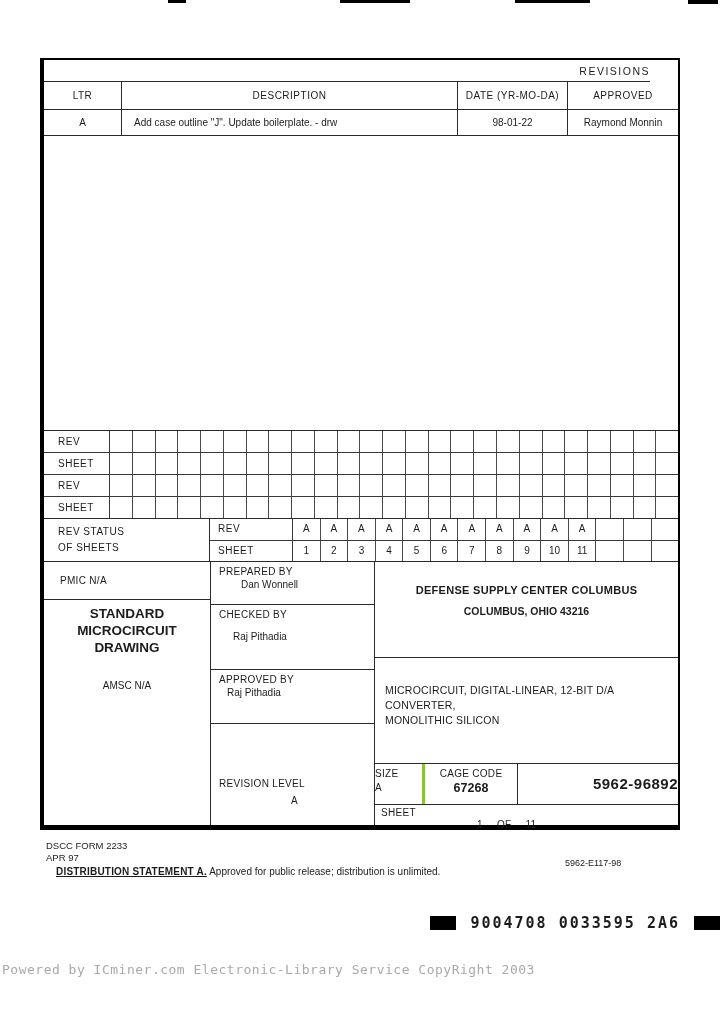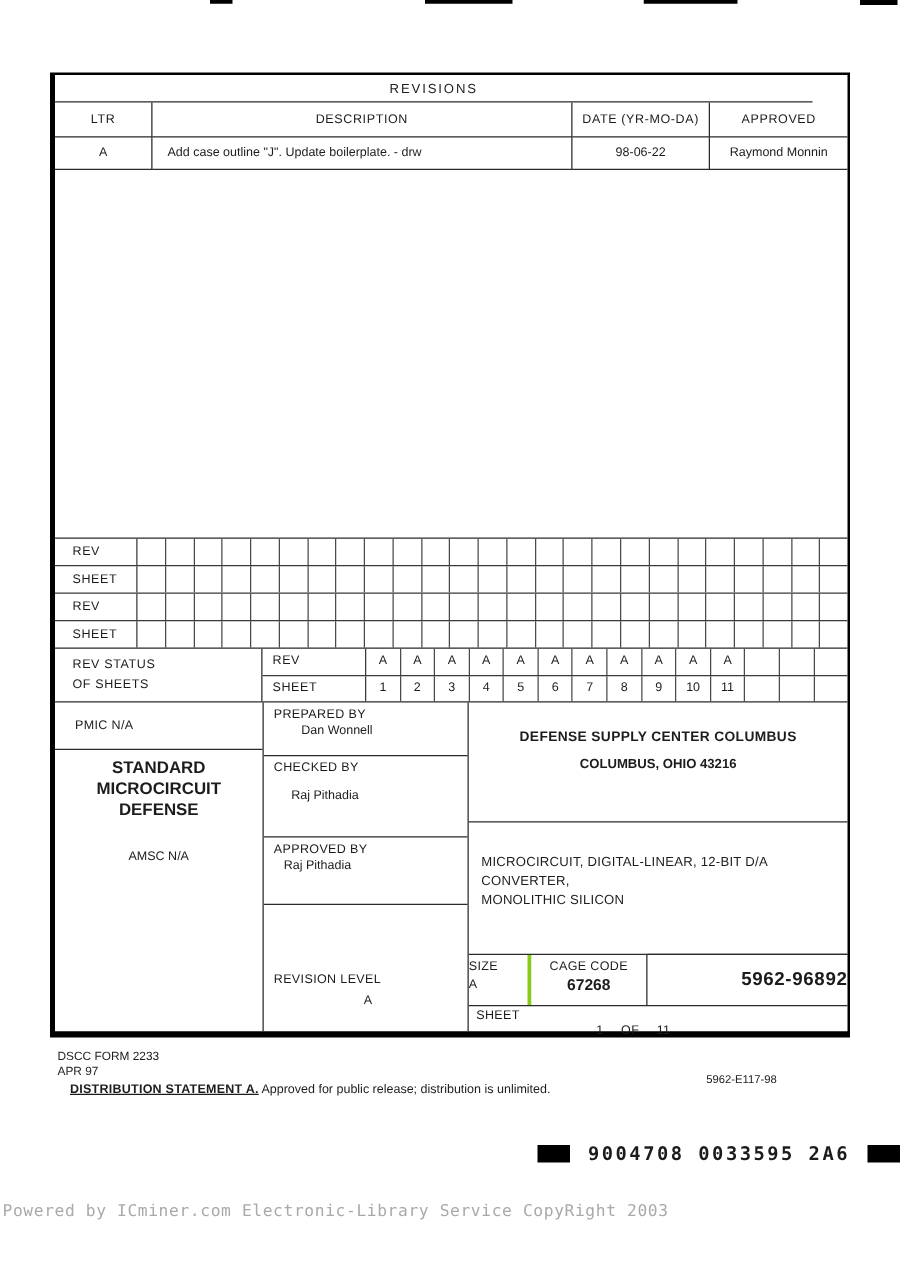--- a/index.html
+++ b/index.html
@@ -15,21 +15,21 @@
     position:absolute; left:40px; top:58px; width:640px; height:772px;
     border-top:2px solid #000; border-left:4px solid #000;
     border-bottom:5px solid #000; border-right:2px solid #000;
   }
   .cell { position:absolute; }
   .bb { border-bottom:1px solid #2a2a2a; }
   .br { border-right:1px solid #2a2a2a; }
   .bt { border-top:1px solid #2a2a2a; }
 
   
-  #rev-title { left:0; top:0; width:606px; height:22px; text-align:center;
+  #rev-title { left:0; top:0; width:606px; height:22px; text-align:right;
     font-size:10.5px; letter-spacing:1.5px; padding-top:5px; }
   .rv-h { font-size:10px; text-align:center; padding-top:8px; letter-spacing:0.5px; }
   .rv-d { font-size:10px; padding-top:7px; }
 
   
   #grid { left:0; top:370px; width:634px; height:88px; display:flex; flex-direction:column; }
   .g-row { display:flex; flex:1; border-bottom:1px solid #3a3a3a; }
   .g-row:last-child { border-bottom:none; }
   .g-label { width:66px; border-right:1px solid #3a3a3a; font-size:10px;
     padding:5px 0 0 14px; letter-spacing:0.5px; }
@@ -111,21 +111,21 @@
 
     <div class="cell bb" id="rev-title">REVISIONS</div>
 
     <div class="cell bb br rv-h" style="left:0;top:22px;width:78px;height:28px;">LTR</div>
     <div class="cell bb br rv-h" style="left:78px;top:22px;width:336px;height:28px;">DESCRIPTION</div>
     <div class="cell bb br rv-h" style="left:414px;top:22px;width:110px;height:28px;">DATE (YR-MO-DA)</div>
     <div class="cell bb rv-h" style="left:524px;top:22px;width:110px;height:28px;">APPROVED</div>
 
     <div class="cell bb br rv-d" style="left:0;top:50px;width:78px;height:26px;text-align:center;">A</div>
     <div class="cell bb br rv-d" style="left:78px;top:50px;width:336px;height:26px;padding-left:12px;">Add case outline "J".  Update boilerplate. - drw</div>
-    <div class="cell bb br rv-d" style="left:414px;top:50px;width:110px;height:26px;text-align:center;">98-06-22</div>
+    <div class="cell bb br rv-d" style="left:414px;top:50px;width:110px;height:26px;text-align:center;">98-01-22</div>
     <div class="cell bb rv-d" style="left:524px;top:50px;width:110px;height:26px;text-align:center;">Raymond Monnin</div>
 
     <div class="cell bt" id="grid">
         <div class="g-row">
           <div class="g-label">REV</div>
           <div class="g-cell"></div>
           <div class="g-cell"></div>
           <div class="g-cell"></div>
           <div class="g-cell"></div>
           <div class="g-cell"></div>
@@ -277,21 +277,21 @@
             <div class="rs-cell"></div>
           </div>
       </div>
     </div>
 
     <div class="cell bb lbl" id="pmic">PMIC N/A</div>
     <div class="cell" id="left-lower">
       <div id="smd-title">
           <div>STANDARD</div>
           <div>MICROCIRCUIT</div>
-          <div>DEFENSE</div>
+          <div>DRAWING</div>
         </div>
       <div id="amsc">AMSC N/A</div>
     </div>
 
     <div class="cell" id="mid-col">
       <div class="mid-box bb" style="top:0;height:43px;">
         <div class="lbl">PREPARED BY</div>
         <div class="mid-val" style="margin:2px 0 0 22px;">Dan Wonnell</div>
       </div>
       <div class="mid-box bb" style="top:43px;height:65px;">

